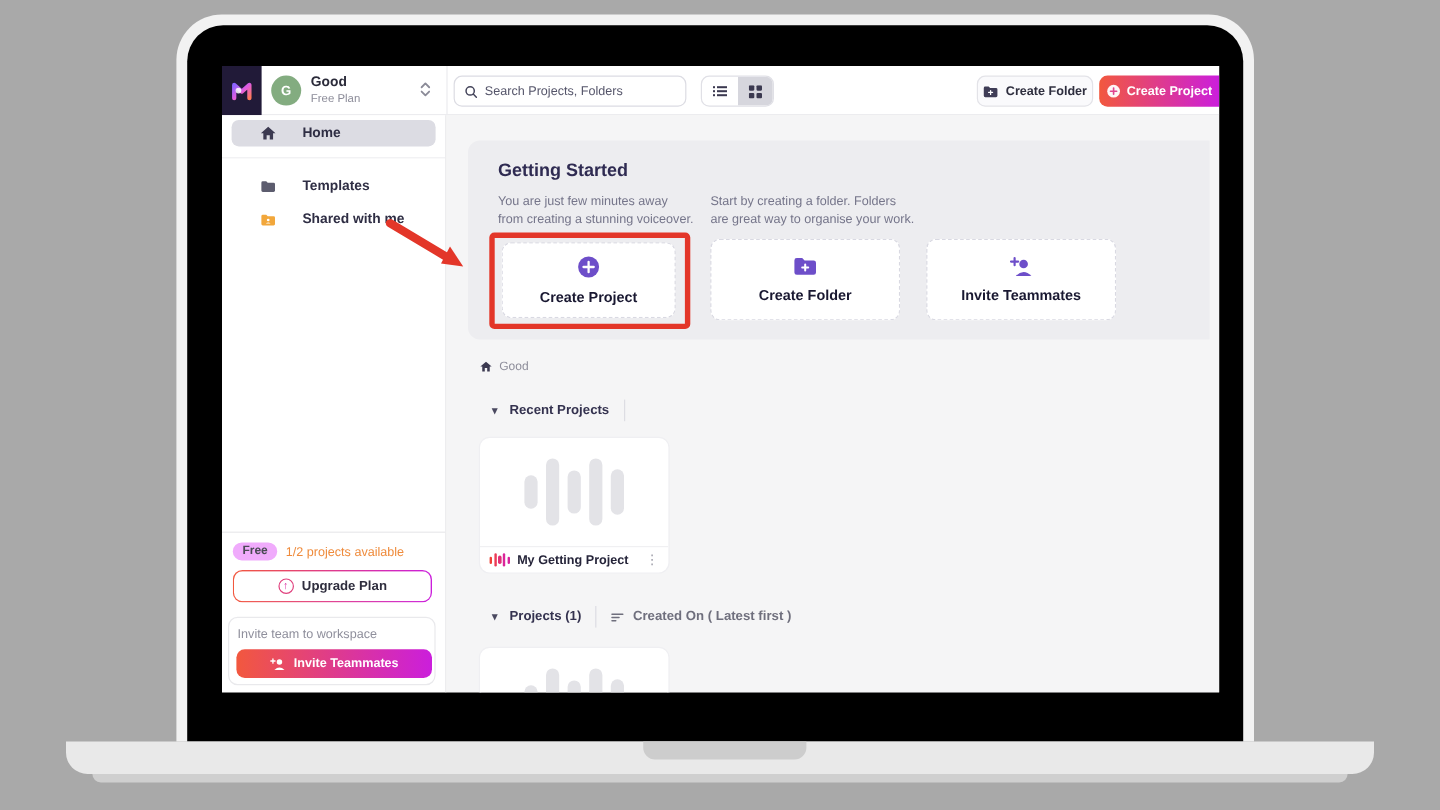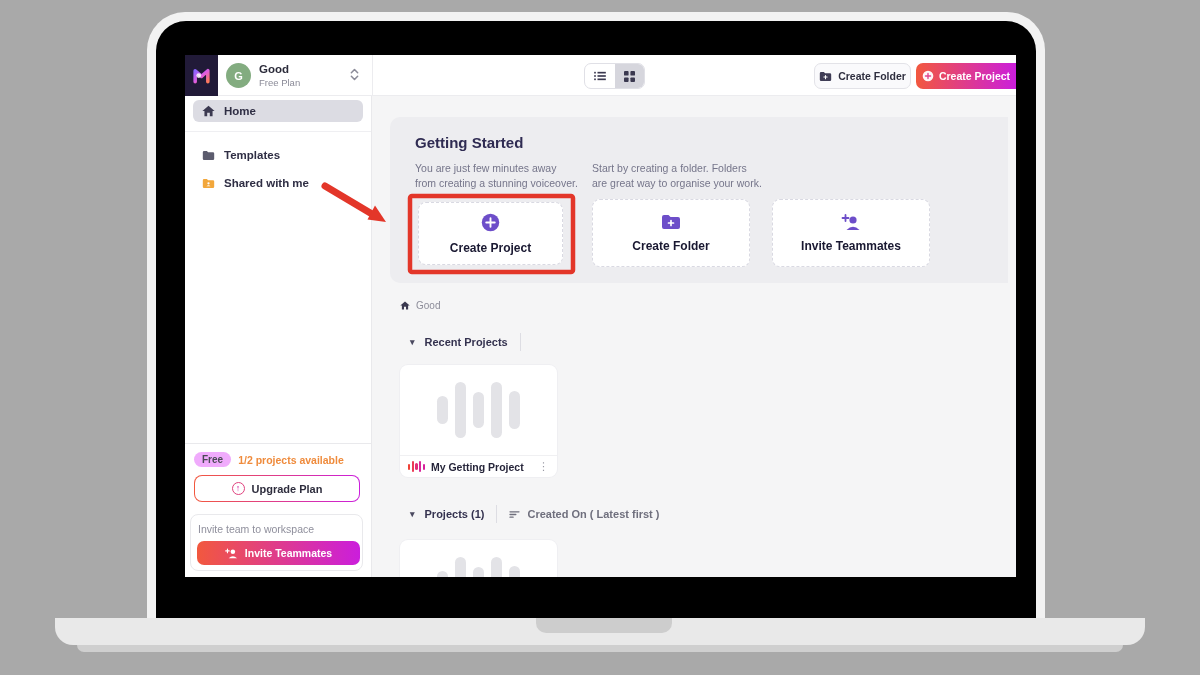--- a/index.html
+++ b/index.html
@@ -49,32 +49,32 @@
                 background:#fafafc; border:1px solid #e3e3e8; border-radius:7px;
                 display:flex; align-items:center; justify-content:center; gap:6px;
                 font-size:10.5px; font-weight:bold; color:#2f2f3f; cursor:pointer; }
   .btn-project { position:absolute; left:731px; top:8px; width:100px; height:26px;
                  background:linear-gradient(90deg,#F2583E,#CB1EDC); border-radius:7px 0 0 7px;
                  display:flex; align-items:center; justify-content:center; gap:5px;
                  font-size:10.5px; font-weight:bold; color:#fff; cursor:pointer; }
   
   .sidebar { position:absolute; left:0; top:41px; width:187px; height:481px;
              background:#fff; border-right:1px solid #e9e9ec; }
-  .nav-item { display:flex; align-items:center; gap:9px; height:22px; margin:0 8px;
-              padding:0 9px; border-radius:6px; font-size:11.5px; font-weight:600;
+  .nav-item { display:flex; align-items:center; gap:22px; height:22px; margin:0 8px;
+              padding:0 24px; border-radius:6px; font-size:11.5px; font-weight:600;
               color:#2f2e44; cursor:pointer; }
   .nav-item.active { background:#dcdce3; }
   .nav-sep { height:1px; background:#efeff2; margin:9px 0 12px 0; }
   .nav-group .nav-item { margin-bottom:6px; }
   .side-bottom { position:absolute; left:0; top:347px; width:100%; border-top:1px solid #e9e9ec;
                  padding:8px 9px 0 9px; }
   .plan-row { display:flex; align-items:center; gap:7px; margin-bottom:8px; }
   .pill-free { background:#f0abfc; color:#4a4a55; font-size:10px; font-weight:bold;
                padding:2px 8px; border-radius:9px; }
-  .plan-usage { color:#EF8B3C; font-size:10.5px; font-weight:bold; }
+  .plan-usage { color:#EF8B3C; font-size:10.5px; font-weight:normal; }
   .btn-upgrade { width:166px; height:27px; border:1.5px solid transparent; border-radius:8px;
                  background:linear-gradient(#fff,#fff) padding-box,
                             linear-gradient(90deg,#F2583E,#CB1EDC) border-box;
                  display:flex; align-items:center; justify-content:center; gap:7px;
                  font-size:11px; font-weight:bold; color:#2e2d3d; cursor:pointer; }
   .up-circle { width:13px; height:13px; border-radius:50%; border:1.3px solid #e0427e;
                color:#d6219c; font-size:9px; line-height:11px; text-align:center; font-weight:bold; }
   .invite-box { margin-top:12px; margin-left:-4px; width:173px; border:1px solid #e9e9ec;
                 border-radius:8px; padding:6px 4px 5px 6px; background:#fff; }
   .invite-caption { font-size:10.5px; color:#8f8f9c; margin:2px 0 6px 1px; }
@@ -153,20 +153,27 @@
         <div class="ws-plan">Free Plan</div>
       </div>
     </div>
     <div class="ws-chevrons">
       <svg width="9" height="15" viewBox="0 0 10 16">
           <path d="M1.5 6 L5 2.5 L8.5 6 M1.5 10 L5 13.5 L8.5 10" fill="none" stroke="#8b8b98" stroke-width="1.7" stroke-linecap="round" stroke-linejoin="round"></path>
         </svg>
     </div>
     <div class="tb-divider"></div>
 
+    <div class="search">
+      <svg width="11" height="11" viewBox="0 0 16 16">
+        <circle cx="7" cy="7" r="5" fill="none" stroke="#44445a" stroke-width="1.8"></circle>
+        <line x1="11" y1="11" x2="14.5" y2="14.5" stroke="#44445a" stroke-width="1.8" stroke-linecap="round"></line>
+      </svg>
+      <input type="text" placeholder="Search Projects, Folders" style="">
+    </div>
 
     <div class="view-toggle">
       <div class="seg">
         <svg width="12" height="10" viewBox="0 0 14 12">
           <rect x="0" y="1" width="2" height="2" fill="#3b3950"></rect>
             <rect x="4" y="1" width="10" height="2" fill="#3b3950"></rect>
           <rect x="0" y="5" width="2" height="2" fill="#3b3950"></rect>
             <rect x="4" y="5" width="10" height="2" fill="#3b3950"></rect>
           <rect x="0" y="9" width="2" height="2" fill="#3b3950"></rect>
             <rect x="4" y="9" width="10" height="2" fill="#3b3950"></rect>

